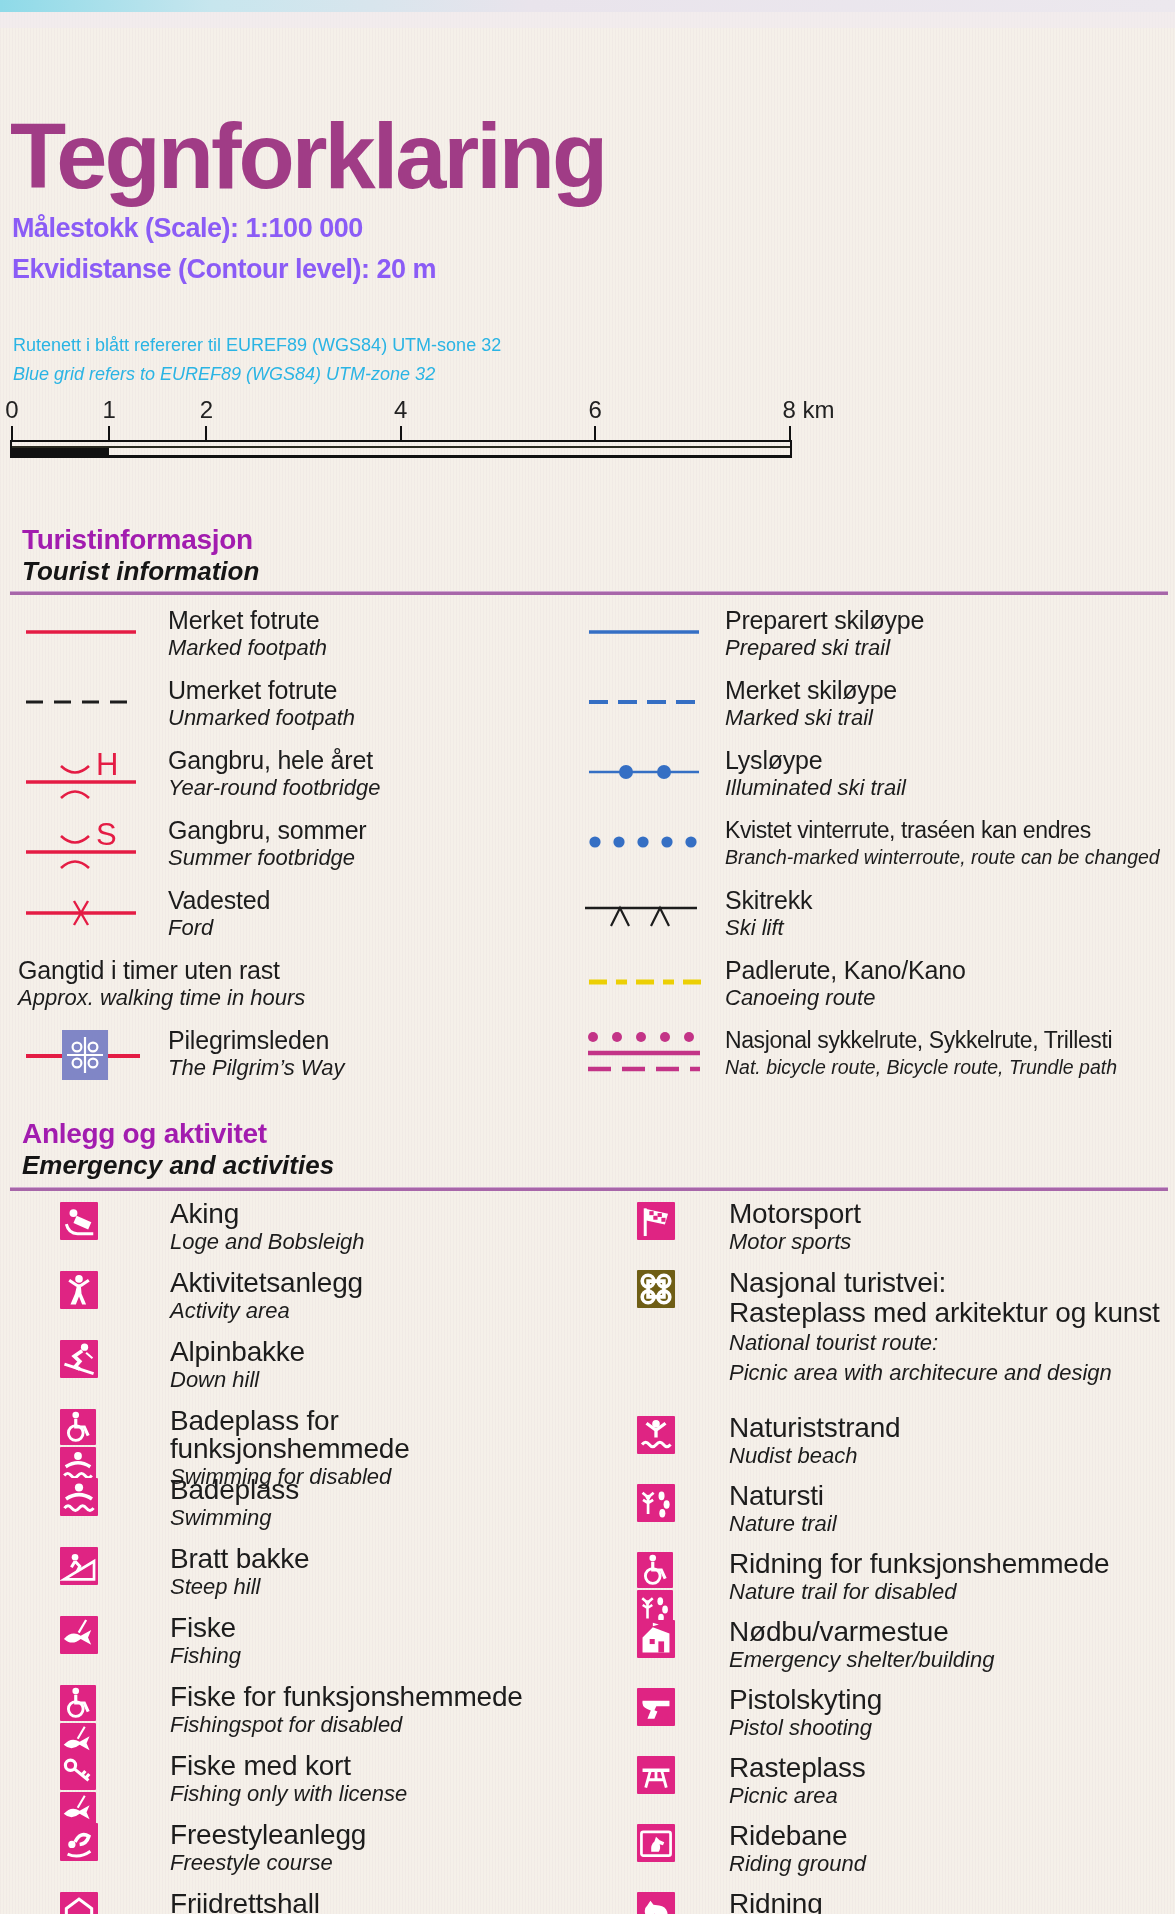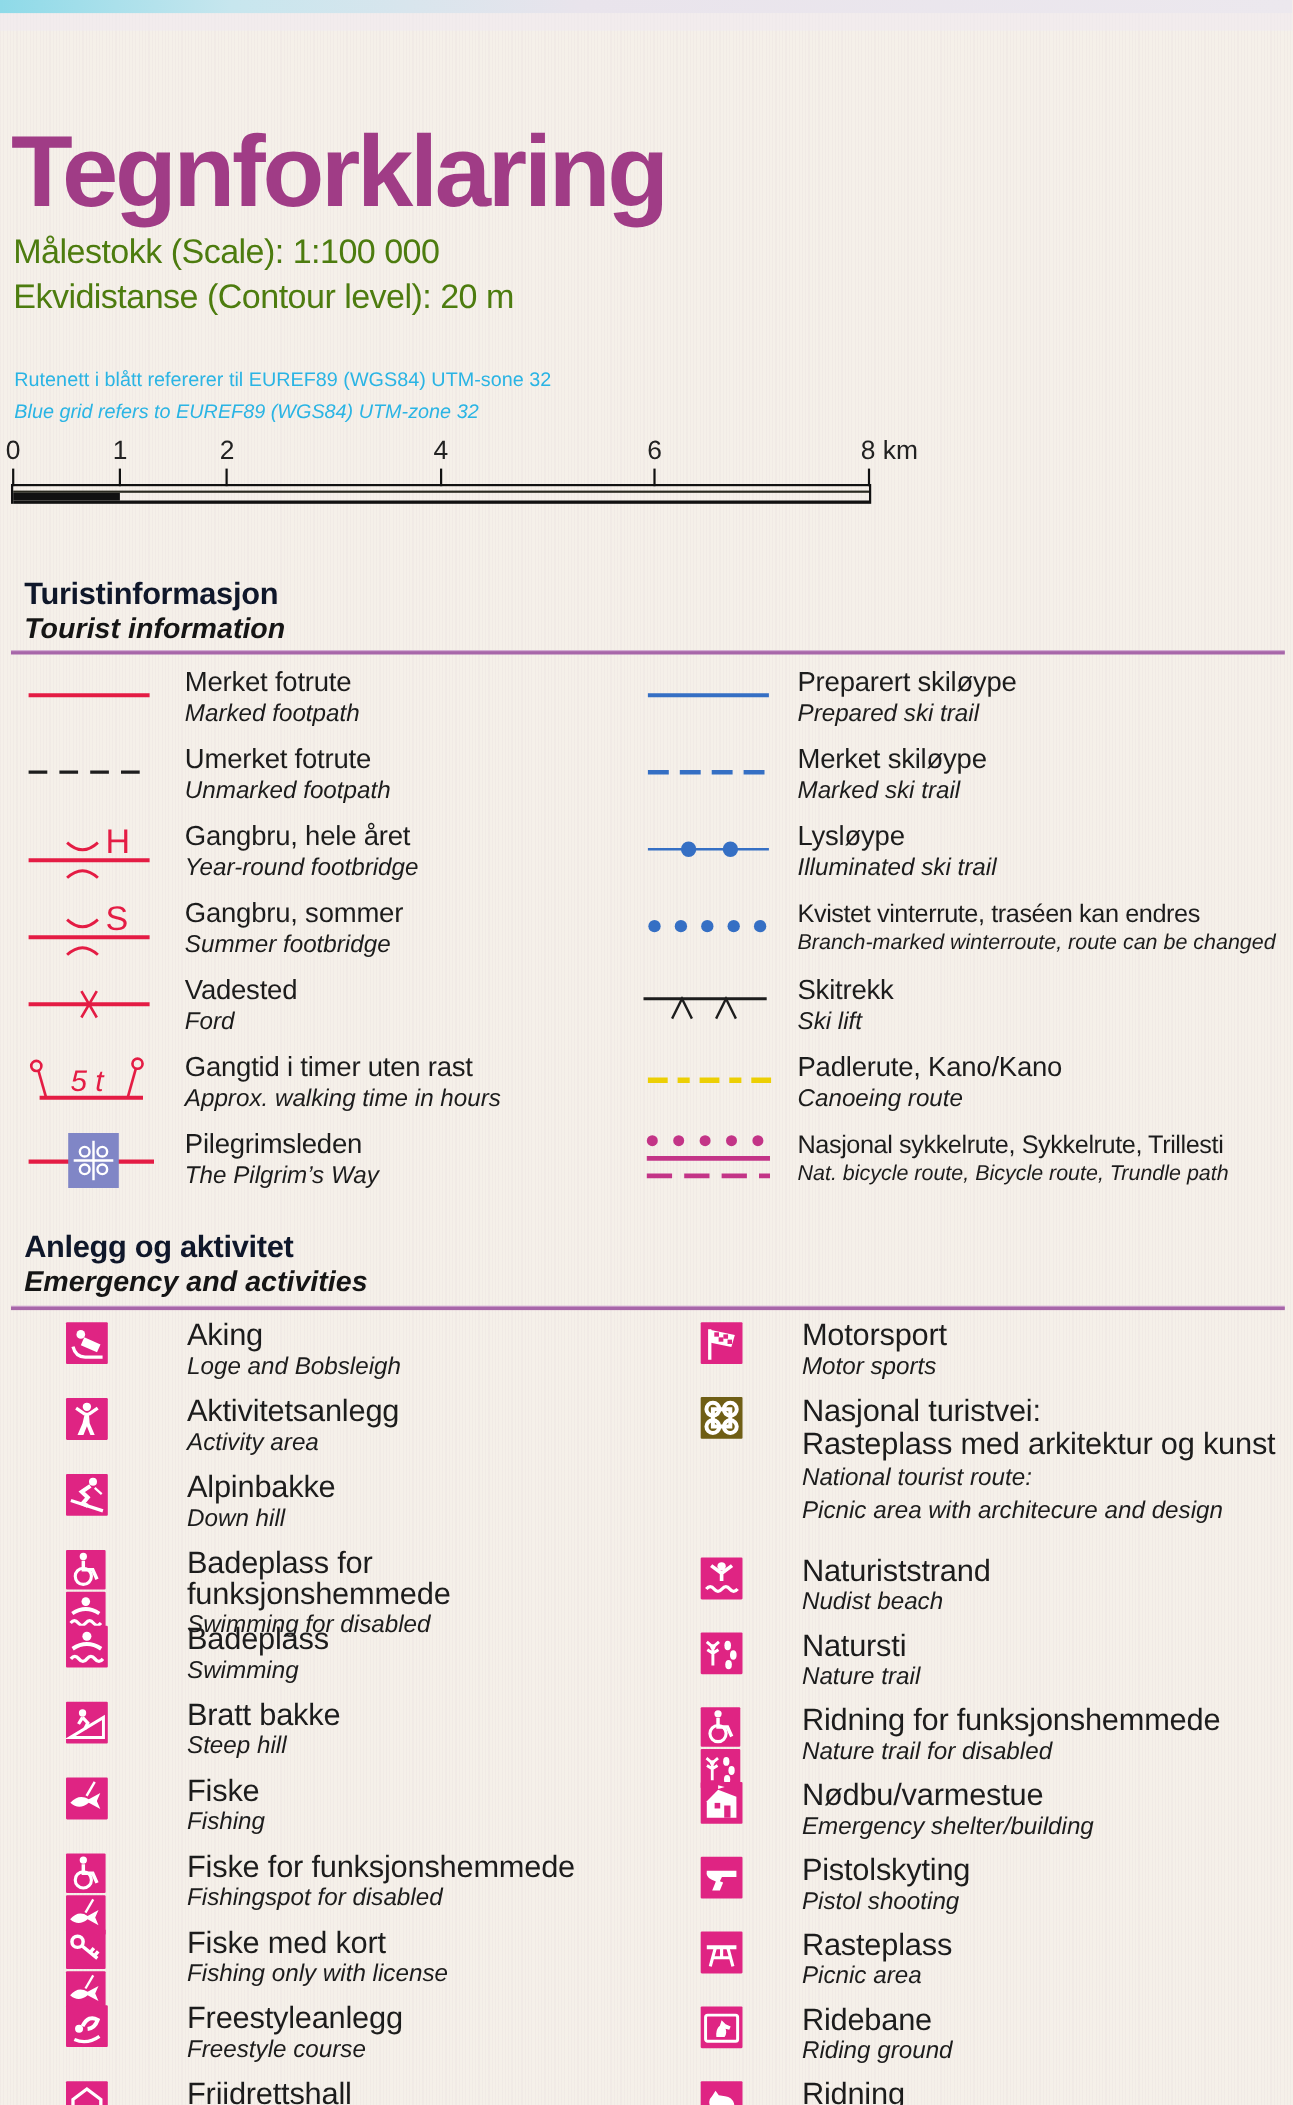--- a/index.html
+++ b/index.html
@@ -9,34 +9,34 @@
     font-family:"Liberation Sans", sans-serif;
     color:#1c1c1c;
   }
   body::before{content:"";position:absolute;inset:0;pointer-events:none;
     background:repeating-linear-gradient(to right, rgba(205,185,200,0.10) 0 1px, rgba(255,255,255,0) 1px 3px);}
   .top-band{position:absolute;left:0;top:0;width:1175px;height:12px;
     background:linear-gradient(to right,#8edae8 0%,#c7e6ee 18%,#e9e4ec 45%,#ece8ee 100%);}
   .top-band2{position:absolute;left:0;top:12px;width:1175px;height:16px;background:#efeaf0;opacity:.55}
   .page-title{position:absolute;left:10px;top:44px;font-size:92px;font-weight:bold;
     letter-spacing:-3px;color:#a03c86;line-height:100px;}
-  .scale-block{position:absolute;left:12px;top:208px;font-size:31px;font-weight:normal;
-    letter-spacing:-0.5px;line-height:41px;color:#4d7c0f;}
+  .scale-block{position:absolute;left:12px;top:208px;font-size:27px;font-weight:bold;
+    letter-spacing:-0.5px;line-height:41px;color:#8b5cf6;}
   .grid-note{position:absolute;left:13px;top:331px;font-size:18px;color:#2ab4e4;line-height:29px;}
   .grid-note .en{font-style:italic}
   
   .sb-label{position:absolute;top:396px;font-size:24px;color:#222}
   .sb-tick{position:absolute;top:426px;width:2px;height:16px;background:#111}
   .sb-bar{position:absolute;left:12px;top:440px;width:778px;height:13px;
     border-top:2px solid #111;border-bottom:3px solid #111;}
   .sb-inner{position:absolute;left:0;top:4px;width:100%;height:1.5px;background:#2a2a20}
   .sb-fill{position:absolute;top:5.5px;height:7.5px;background:#111}
   .sb-cap{position:absolute;top:440px;width:2px;height:18px;background:#111}
   
-  .sec-no{position:absolute;font-size:28px;font-weight:bold;letter-spacing:-0.3px;color:#0f172a}
+  .sec-no{position:absolute;font-size:28px;font-weight:bold;letter-spacing:-0.3px;color:#a21caf}
   .sec-en{position:absolute;font-size:26px;font-weight:bold;font-style:italic;color:#151515}
   .sec-rule{position:absolute;left:10px;width:1158px;height:3px;background:#a766a9;box-shadow:0 -1px 0 #cfa6cf}
   
   .t-col{position:absolute;width:470px}
   .t-item{display:flex;height:70px}
   .t-sym{width:150px;flex:none}
   .t-txt{padding-top:0}
   .t-title{font-size:25px;line-height:28px;letter-spacing:-0.2px}
   .t-sub{font-size:22px;line-height:27px;font-style:italic}
   .t-item.small .t-title{font-size:23px;letter-spacing:-0.4px}
@@ -147,28 +147,20 @@
       <div class="t-sym"><svg width="150" height="56" viewBox="0 0 150 56" xmlns="http://www.w3.org/2000/svg">
           <line x1="8" y1="27" x2="118" y2="27" stroke="#e41c44" stroke-width="3.6"></line>
           <path d="M56 15 L70 39 M70 15 L56 39" stroke="#e41c44" stroke-width="2.4" fill="none"></path>
         </svg></div>
       <div class="t-txt">
         <div class="t-title">Vadested</div>
         <div class="t-sub">Ford</div>
       </div>
     </div>
     <div class="t-item">
-      <div class="t-sym"><svg width="150" height="56" viewBox="0 0 150 56" xmlns="http://www.w3.org/2000/svg">
-          <line x1="18" y1="42" x2="112" y2="42" stroke="#e41c44" stroke-width="3.6"></line>
-          <circle cx="15" cy="13" r="4.6" fill="none" stroke="#e41c44" stroke-width="2.4"></circle>
-          <line x1="17" y1="17.5" x2="24" y2="42" stroke="#e41c44" stroke-width="2.4"></line>
-          <circle cx="107" cy="11" r="4.6" fill="none" stroke="#e41c44" stroke-width="2.4"></circle>
-          <line x1="105.5" y1="15.5" x2="98" y2="42" stroke="#e41c44" stroke-width="2.4"></line>
-          <text x="46" y="36" font-size="27" font-style="italic" fill="#e41c44" font-family="Liberation Sans, sans-serif">5 t</text>
-        </svg></div>
       <div class="t-txt">
         <div class="t-title">Gangtid i timer uten rast</div>
         <div class="t-sub">Approx. walking time in hours</div>
       </div>
     </div>
     <div class="t-item">
       <div class="t-sym"><svg width="150" height="56" viewBox="0 0 150 56" xmlns="http://www.w3.org/2000/svg">
           <line x1="8" y1="30" x2="122" y2="30" stroke="#e41c44" stroke-width="4"></line>
           <rect x="44" y="4" width="46" height="50" fill="#8086c6"></rect>
           <g stroke="#fff" stroke-width="2.2" fill="none">

